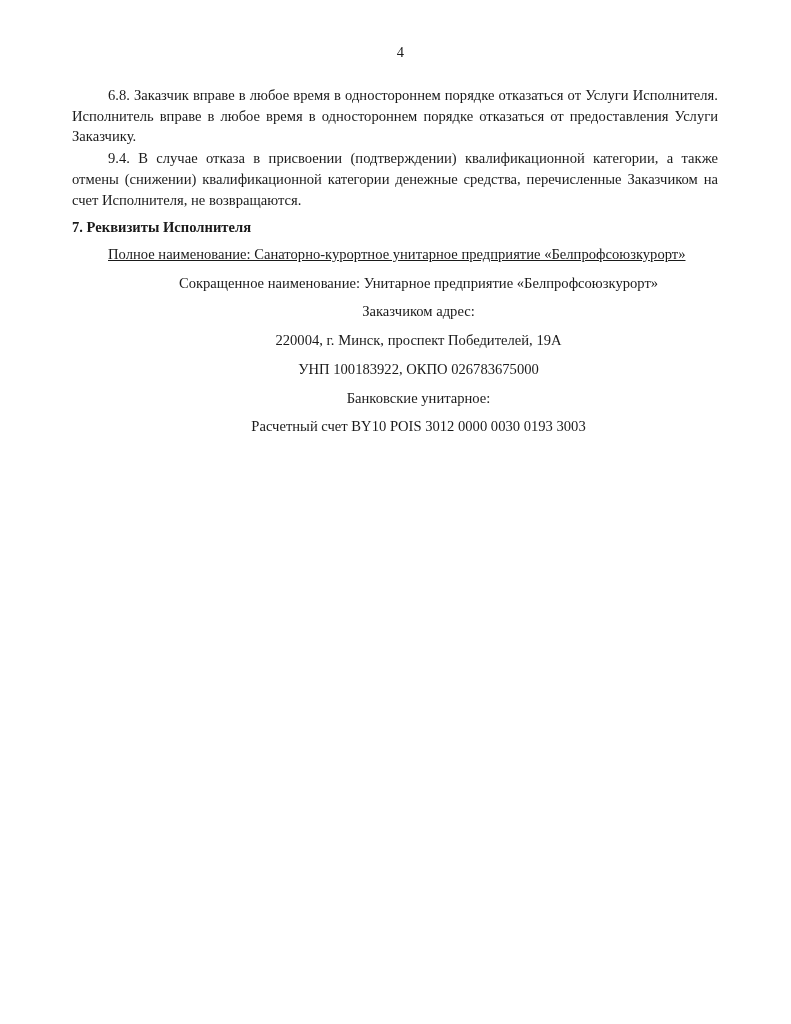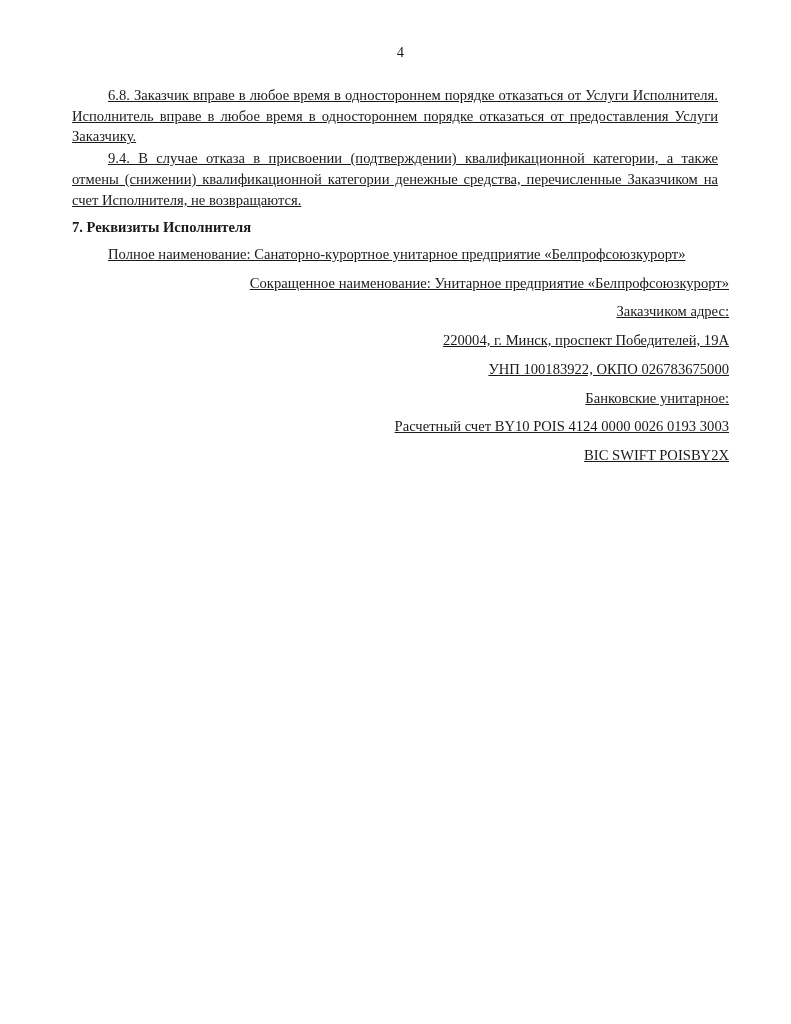--- a/index.html
+++ b/index.html
@@ -29,42 +29,40 @@
   }
   .doc-body {
     font-size: 14.6px;
     line-height: 1.42;
   }
   .para {
     margin: 0 11px 1px 0;
     text-align: justify;
     text-justify: inter-word;
     text-indent: 36px;
-    text-decoration: underline;
   }
   .para.numbered {
     text-indent: 36px;
   }
   .section-heading {
     font-weight: bold;
     margin: 7px 0 6px 0;
     text-indent: 0;
     font-size: 14.6px;
   }
   .req-para {
     margin: 0 0 1px 0;
     text-align: justify;
     text-indent: 36px;
     text-decoration: underline;
   }
   .req-line {
     margin: 8px 0 2px 0;
-    text-align: right;
+    text-align: center;
     text-indent: 36px;
-    text-decoration: underline;
   }
 </style>
 </head>
 <body>
 
 <div class="page">
 
   <div class="page-number">4</div>
 
   <div class="doc-body">
@@ -73,17 +71,16 @@
     <p class="para numbered">9.4. В случае отказа в присвоении (подтверждении) квалификационной категории, а также отмены (снижении) квалификационной категории денежные средства, перечисленные Заказчиком на счет Исполнителя, не возвращаются.</p>
 
     <p class="section-heading">7.   Реквизиты Исполнителя</p>
 
     <p class="req-para">Полное наименование: Санаторно-курортное унитарное предприятие «Белпрофсоюзкурорт»</p>
     <p class="req-line">Сокращенное наименование: Унитарное предприятие «Белпрофсоюзкурорт»</p>
     <p class="req-line">Заказчиком адрес:</p>
     <p class="req-line">220004, г. Минск, проспект Победителей, 19А</p>
     <p class="req-line">УНП 100183922, ОКПО 026783675000</p>
     <p class="req-line">Банковские унитарное:</p>
-    <p class="req-line">Расчетный счет BY10 POIS 4124 0000 0026 0193 3003</p>
-    <p class="req-line">BIC SWIFT   POISBY2X</p>
+    <p class="req-line">Расчетный счет BY10 POIS 3012 0000 0030 0193 3003</p>
 
   </div>
 </div>
 
 </body></html>

